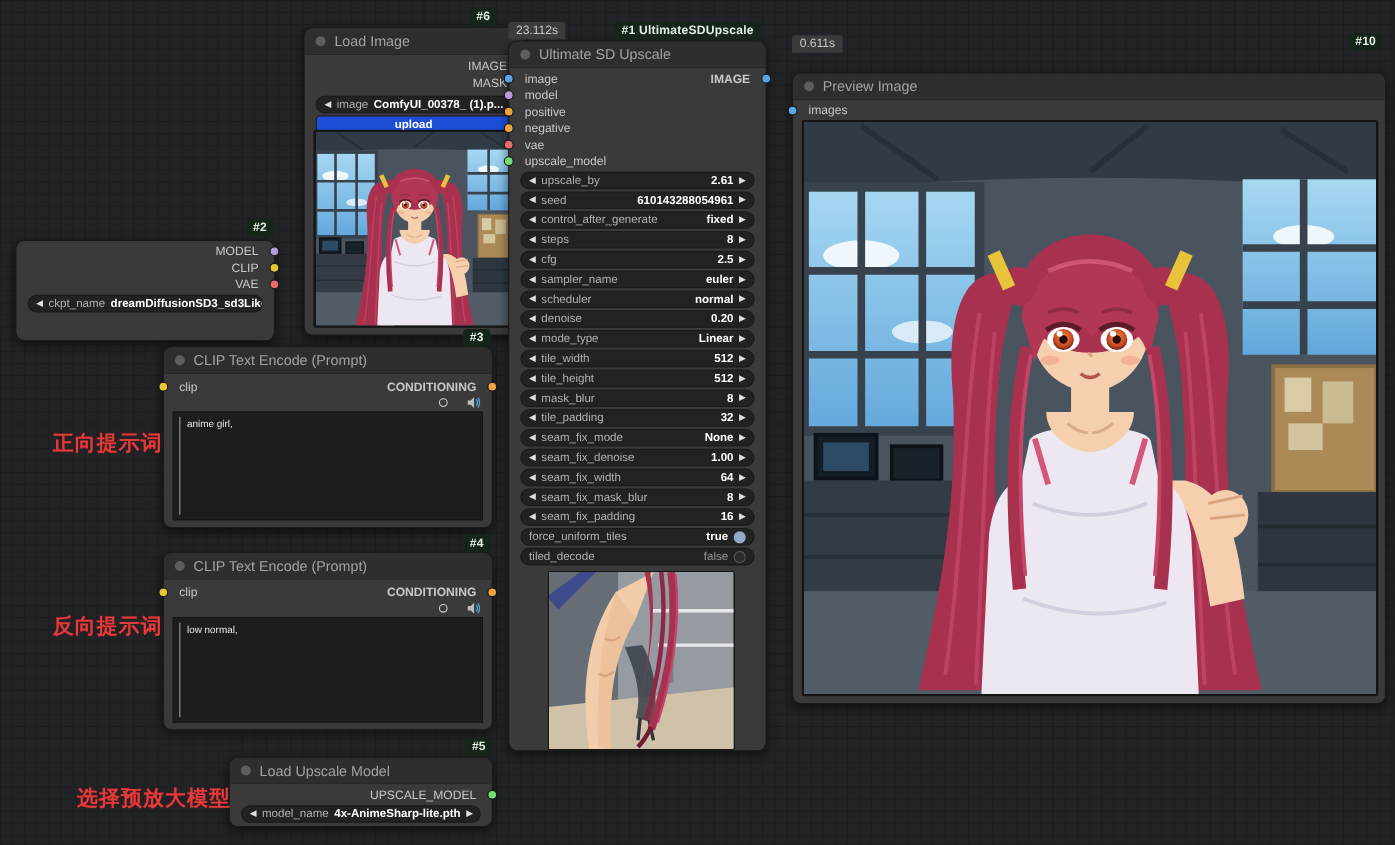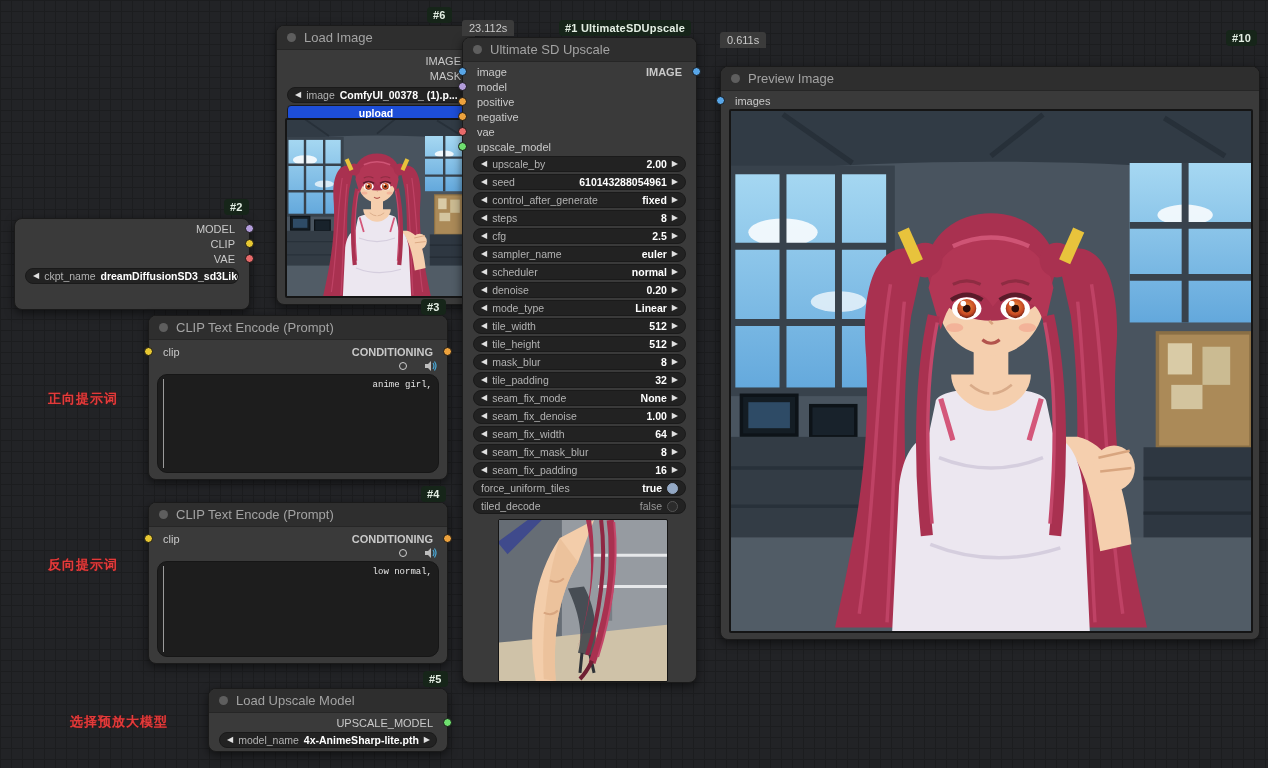--- a/index.html
+++ b/index.html
@@ -63,36 +63,36 @@
   .widget.toggle:not(.on) .wv { color:#9a9a9a; font-weight:normal; }
   .btn-widget {
     height:16px; margin:0 10px 2px 10px; background:#1d4ed8;
     border:1px solid #1a1a1a; border-radius:4px;
     display:flex; align-items:center; justify-content:center;
     font-size:10.5px; font-weight:bold; color:#fff;
   }
   
   .prompt-box {
     position:absolute; left:8px; right:8px; background:#1d1d1d;
-    border:1px solid #161616; border-radius:10px;
-    font-family:Liberation Mono, monospace; font-size:9px; color:#e6e6e6;
-    padding:5px 6px 5px 12px; line-height:1.3;text-align:right;
+    border:1px solid #161616; border-radius:0;
+    font-family:Liberation Sans, sans-serif; font-size:9px; color:#e6e6e6;
+    padding:5px 6px 5px 12px; line-height:1.3;
   }
   .prompt-box::before {
     content:""; position:absolute; left:5px; top:4px; bottom:4px; width:1px; background:#9a9a9a;
   }
   .mini-icons { position:absolute; right:10px; display:flex; align-items:center; gap:18px; height:12px; }
   .circle-icon { width:8px; height:8px; border:1.5px solid #cfcfcf; border-radius:50%; }
   
   .img-frame { position:absolute; background:#141414; border:2px solid #151515; border-radius:2px; overflow:hidden; }
   .img-frame svg { display:block; width:100%; height:100%; }
   
   .annotation {
     position:absolute; z-index:4; color:#e23b3b; font-weight:bold;
-    font-size:13px; letter-spacing:1px; text-shadow:0 0 1px #7a1515;font-family:Liberation Mono, monospace;
+    font-size:19px; letter-spacing:1px; text-shadow:0 0 1px #7a1515;font-family:Liberation Mono, monospace;
   }
 </style>
 </head>
 <body>
 
 <div id="canvas">
 
   <svg width="0" height="0" style="position:absolute" aria-hidden="true">
     <defs>
       <linearGradient id="sky" x1="0" y1="0" x2="0" y2="1">
@@ -375,21 +375,21 @@
         </div>
       </div>
     <div class="port-row out" style="position:absolute; top:26px; right:0; width:100px; font-weight:bold;">
       <span>IMAGE</span>
       <span class="pdot" style="background:#58a6e8;"></span>
     </div>
     <div id="ult-widgets" style="position:absolute; top:118px; left:0; right:0;">
         <div class="widget">
           <span class="arr">◀</span>
           <span class="wl">upscale_by</span>
-          <span class="wv">2.00</span>
+          <span class="wv">2.61</span>
           <span class="arr">▶</span>
         </div>
         <div class="widget">
           <span class="arr">◀</span>
           <span class="wl">seed</span>
           <span class="wv">610143288054961</span>
           <span class="arr">▶</span>
         </div>
         <div class="widget">
           <span class="arr">◀</span>

